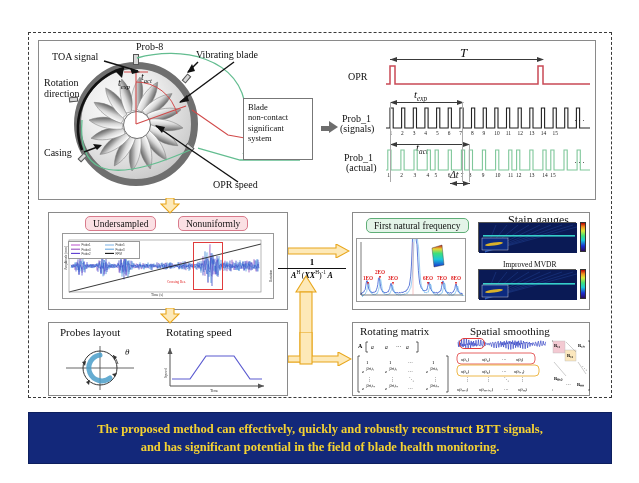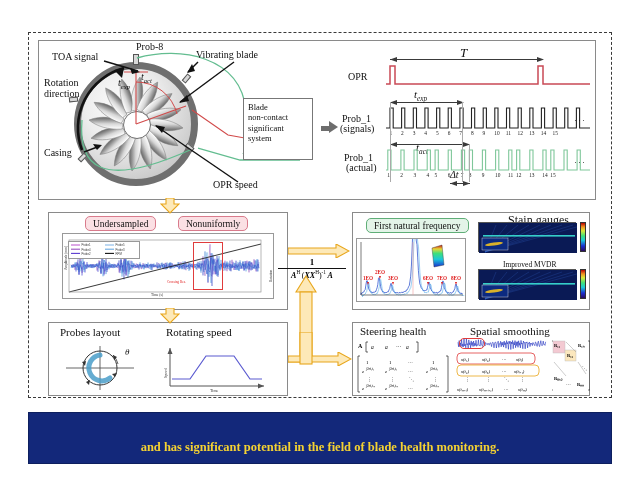--- a/index.html
+++ b/index.html
@@ -421,21 +421,21 @@
     <line x1="10" y1="42" x2="104" y2="42" stroke="#555" stroke-width="1"></line>
     <polygon points="104,42 98,39.5 98,44.5" fill="#555"></polygon>
     <line x1="10" y1="42" x2="10" y2="4" stroke="#555" stroke-width="1"></line>
     <polygon points="10,4 7.5,10 12.5,10" fill="#555"></polygon>
     <path d="M12,35 L30,35 L46,12 L74,12 L90,35 L102,35" stroke="#5a5ad0" stroke-width="1.2" fill="none"></path>
   </svg>
   <div class="axname" style="left:210px;top:388px;font-size:4px;">Time</div>
   <div class="axname" style="left:163px;top:378px;font-size:4px;transform:rotate(-90deg);transform-origin:0 0;">Speed</div>
 
   <div class="panel p-botR"></div>
-  <div class="lbl s11" style="left:360px;top:326px;">Steering health</div>
+  <div class="lbl s11" style="left:360px;top:326px;">Rotating matrix</div>
   <div class="lbl s11" style="left:470px;top:326px;">Spatial smoothing</div>
 
   <svg style="position:absolute;left:356px;top:340px;width:96px;height:54px;">
     <text x="2" y="8" font-size="6" font-family="Liberation Serif, serif" font-weight="bold">A</text>
     <path d="M12,2 L10,2 L10,12 L12,12" stroke="#222" stroke-width="0.7" fill="none"></path>
     <path d="M60,2 L62,2 L62,12 L60,12" stroke="#222" stroke-width="0.7" fill="none"></path>
     <text x="15" y="9" font-size="5.5" font-style="italic" font-family="Liberation Serif, serif">a</text>
     <text x="29" y="9" font-size="5.5" font-style="italic" font-family="Liberation Serif, serif">a</text>
     <text x="40" y="9" font-size="5.5" font-family="Liberation Serif, serif">···</text>
     <text x="50" y="9" font-size="5.5" font-style="italic" font-family="Liberation Serif, serif">a</text>
@@ -540,18 +540,18 @@
   <svg style="position:absolute;left:288px;top:352px;width:64px;height:14px;">
     <polygon points="0,4 50,4 50,0 63,7 50,14 50,10 0,10" fill="#fde9b8" stroke="#e8a61c" stroke-width="1.1"></polygon>
   </svg>
 
   <svg style="position:absolute;left:296px;top:332px;width:20px;height:34px;">
     <rect x="4" y="0" width="12" height="32" fill="#fde9b8" stroke="#e8a61c" stroke-width="1.1"></rect>
   </svg>
 
   <div class="banner">
     <span>
-      <br>
+      <span>The proposed method can effectively, quickly and robustly reconstruct BTT signals,</span><br>
       <span>and has significant potential in the field of blade health monitoring.</span>
     </span>
   </div>
 
 </div>
 
 </body></html>

